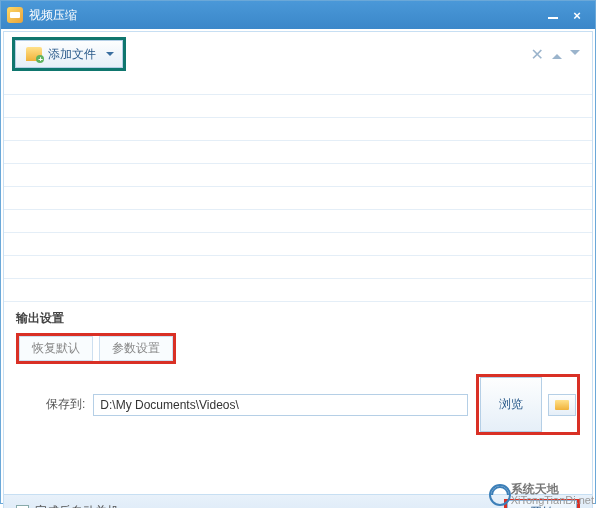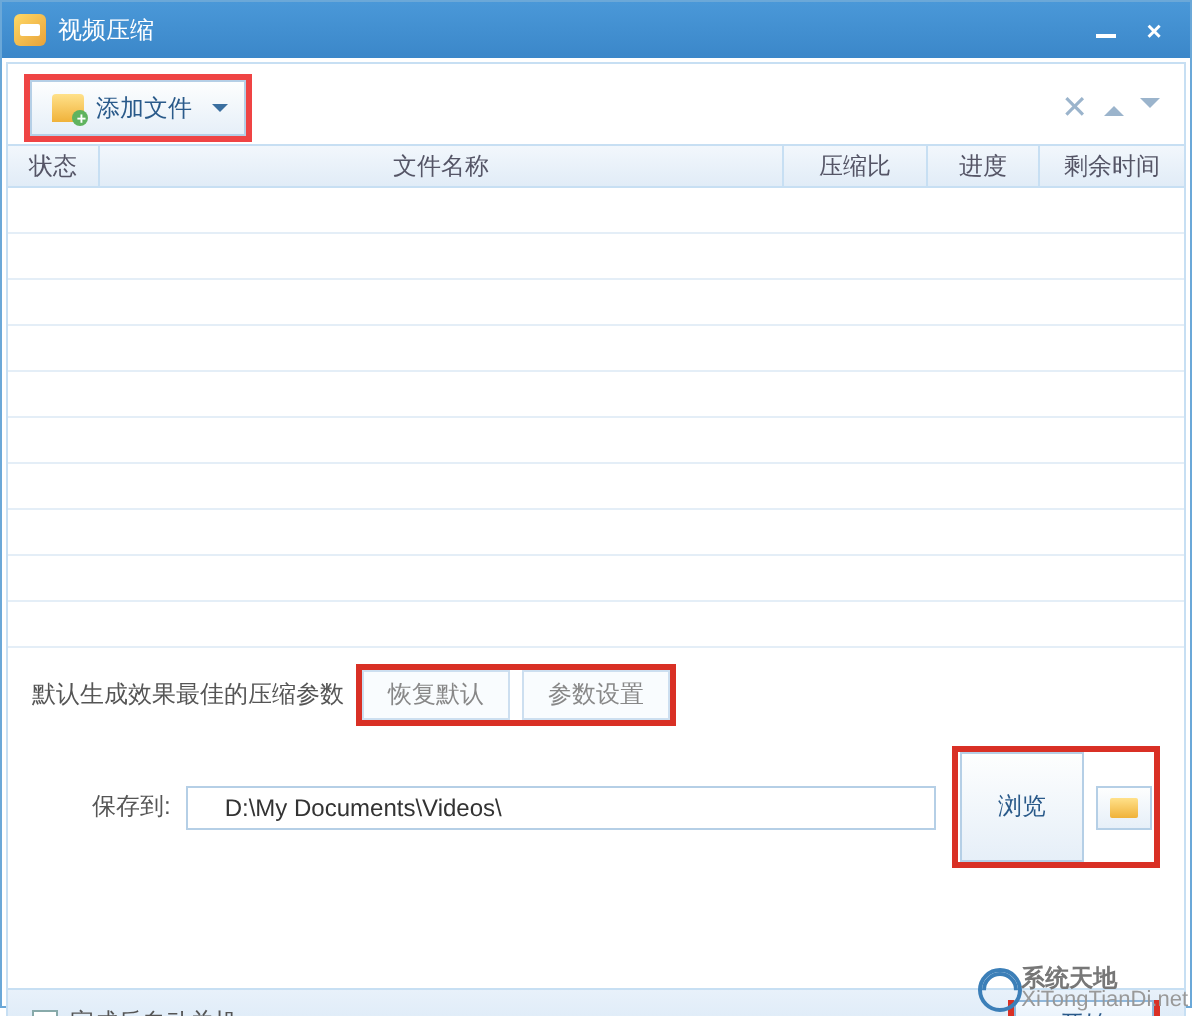--- a/index.html
+++ b/index.html
@@ -7,21 +7,21 @@
     .window { width: 596px; height: 504px; border: 1px solid #6ba8d8; background: #fff; position: relative; }
     .titlebar { height: 28px; background: linear-gradient(#4a98d8, #3b87c9); display: flex; align-items: center; padding: 0 6px; color: #fff; font-size: 12px; }
     .titlebar-icon { width: 16px; height: 16px; margin-right: 6px; background: linear-gradient(135deg,#ffd966,#e8a23a); border-radius: 3px; position: relative; }
     .titlebar-icon::after { content:""; position:absolute; left:3px; top:5px; width:10px; height:6px; background:#fff; border-radius:1px; }
     .title-spacer { flex: 1; }
     .win-btn { width: 24px; height: 18px; display: flex; align-items: center; justify-content: center; color: #fff; font-size: 13px; cursor: pointer; }
     .win-btn.minimize::before { content:""; display:block; width:10px; height:2px; background:#fff; margin-top:6px;}
     .win-btn.close { font-weight: bold; }
     .inner-border { border: 1px solid #c7dff3; margin: 2px 2px 0 2px; height: calc(100% - 4px); background: #fff; position: relative; }
     .toolbar { height: 40px; padding: 4px 8px 0 8px; display: flex; align-items: center; position: relative; }
-    .add-btn-frame { border: 3px solid #ef4444; display: inline-block; text-align: center; }
+    .add-btn-frame { border: 3px solid #0f766e; display: inline-block; text-align: center; }
     .add-btn { display: flex; align-items: center; gap: 6px; padding: 4px 26px 4px 10px; border: 1px solid #b5cfe6; background: linear-gradient(#fdfefe,#e6eff8); font-size: 12px; color: #2a5a8a; position: relative; cursor: pointer; height: 28px; }
     .add-btn::after { content:""; position:absolute; right:8px; top:50%; margin-top:-2px; border:4px solid transparent; border-top-color:#3b6fa0; }
     .add-icon { width:16px; height:14px; background: linear-gradient(#ffe18a,#f0b23a); border-radius:2px 2px 0 0; position:relative; }
     .add-icon::before { content:""; position:absolute; right:-2px; bottom:-2px; width:8px; height:8px; background:#5fb35f; border-radius:50%; }
     .add-icon::after { content:"+"; position:absolute; right:-1px; bottom:-3px; color:#fff; font-size:8px; font-weight:bold; }
     .toolbar-spacer { flex:1; }
     .toolbar-ctrl { color: #9bb4cc; font-size: 16px; padding: 0 4px; }
     .arrow-up::before, .arrow-down::before { content:""; display:inline-block; border:5px solid transparent;}
     .arrow-up::before { border-bottom-color:#9bb4cc; }
     .arrow-down::before { border-top-color:#9bb4cc; margin-top:5px; }
@@ -34,21 +34,21 @@
     .th.time { width:72px; border-right:none; }
     .rows { height: 230px; }
     .row { height:23px; border-bottom:1px solid #e4eef7; }
     .output-section { padding: 8px 12px 6px 12px; font-size:12px; color:#555; }
     .output-title { font-weight:bold; color:#444; margin-bottom:6px; }
     .param-line { display:flex; align-items:center; gap:6px; margin-bottom:10px; position:relative; }
     .param-btn-frame { border:3px solid #d93025; display:inline-flex; gap:6px; padding:0; }
     .ghost-btn { border:1px solid #cddff0; padding:3px 12px; background:#f9fcfe; color:#888; font-size:12px; cursor:pointer; }
     .save-line { display:flex; align-items:center; gap:8px; }
     .save-label { color:#555;margin-left:30px; }
-    .save-input { flex:1; height:22px; border:1px solid #b5cfe6; padding:0 18px; font-size:12px; color:#333; background:#fff; }
+    .save-input { flex:1; height:22px; border:1px solid #b5cfe6; padding:0 6px; font-size:12px; color:#333; background:#fff; }
     .right-btn-frame { border:3px solid #d93025; display:flex; gap:6px; align-items:center; padding:0 1px; }
     .browse-btn { border:1px solid #b5cfe6; background:linear-gradient(#fdfefe,#e6eff8); color:#2a5a8a; padding:18px 18px; font-size:12px; cursor:pointer; }
     .icon-btn { border:1px solid #b5cfe6; background:linear-gradient(#fdfefe,#e6eff8); width:28px; height:22px; display:flex; align-items:center; justify-content:center; cursor:pointer; }
     .folder-shape { width:14px; height:10px; background:linear-gradient(#ffe18a,#f0b23a); border-radius:1px; }
     .footer { height:34px; background:linear-gradient(#e8f1fa,#d5e6f6); border-top:1px solid #c7dff3; display:flex; align-items:center; padding:0 12px; position:absolute; bottom:0; left:0; right:0; }
     .chk { width:13px; height:13px; border:1px solid #8aa; background:#fff; margin-right:6px; }
     .chk-label { font-size:12px; color:#555; }
     .footer-spacer { flex:1; }
     .start-frame { border:3px solid #d93025; }
     .start-btn { border:1px solid #8fb7db; background:linear-gradient(#f4f9fe,#d8e9f8); padding:4px 22px; font-size:12px; color:#2a5a8a; cursor:pointer; }
@@ -78,45 +78,38 @@
           <span class="add-icon"></span>
           <span>添加文件</span>
         </span>
       </span>
       <span class="toolbar-spacer"></span>
       <span class="toolbar-ctrl">✕</span>
       <span class="toolbar-ctrl arrow-up"></span>
       <span class="toolbar-ctrl arrow-down"></span>
     </div>
 
-    <div class="table-header">
-      <div class="th state">状态</div>
-      <div class="th name">文件名称</div>
-      <div class="th ratio">压缩比</div>
-      <div class="th prog">进度</div>
-      <div class="th time">剩余时间</div>
-    </div>
 
     <div class="rows">
       <div class="row"></div>
       <div class="row"></div>
       <div class="row"></div>
       <div class="row"></div>
       <div class="row"></div>
       <div class="row"></div>
       <div class="row"></div>
       <div class="row"></div>
       <div class="row"></div>
       <div class="row"></div>
     </div>
 
     <div class="output-section">
+      <div class="output-title">输出设置</div>
 
       <div class="param-line">
-        <span>默认生成效果最佳的压缩参数</span>
         <span class="param-btn-frame">
           <span class="ghost-btn">恢复默认</span>
           <span class="ghost-btn">参数设置</span>
         </span>
       </div>
 
       <div class="save-line">
         <span class="save-label">保存到:</span>
         <input class="save-input" value="D:\My Documents\Videos\" style="">
         <span class="right-btn-frame">

